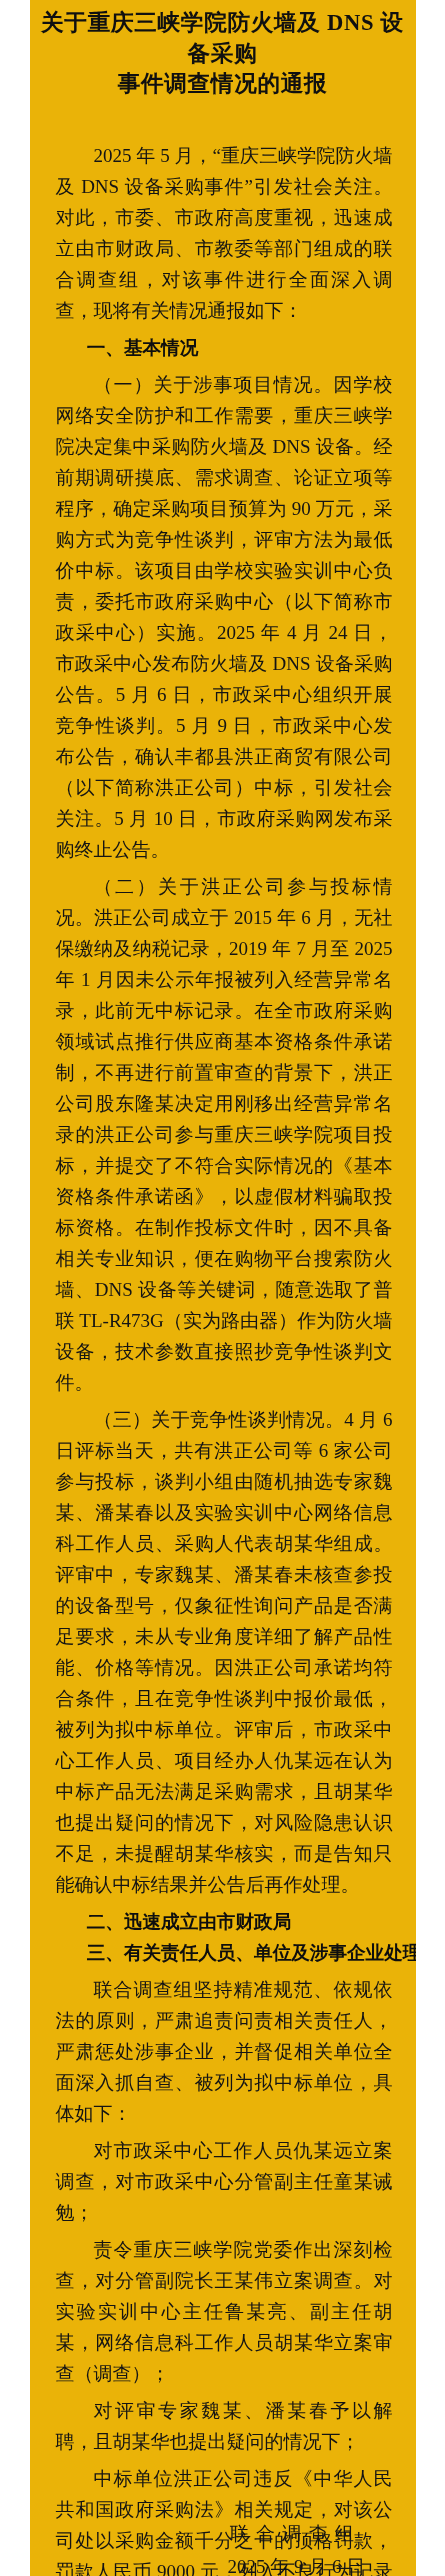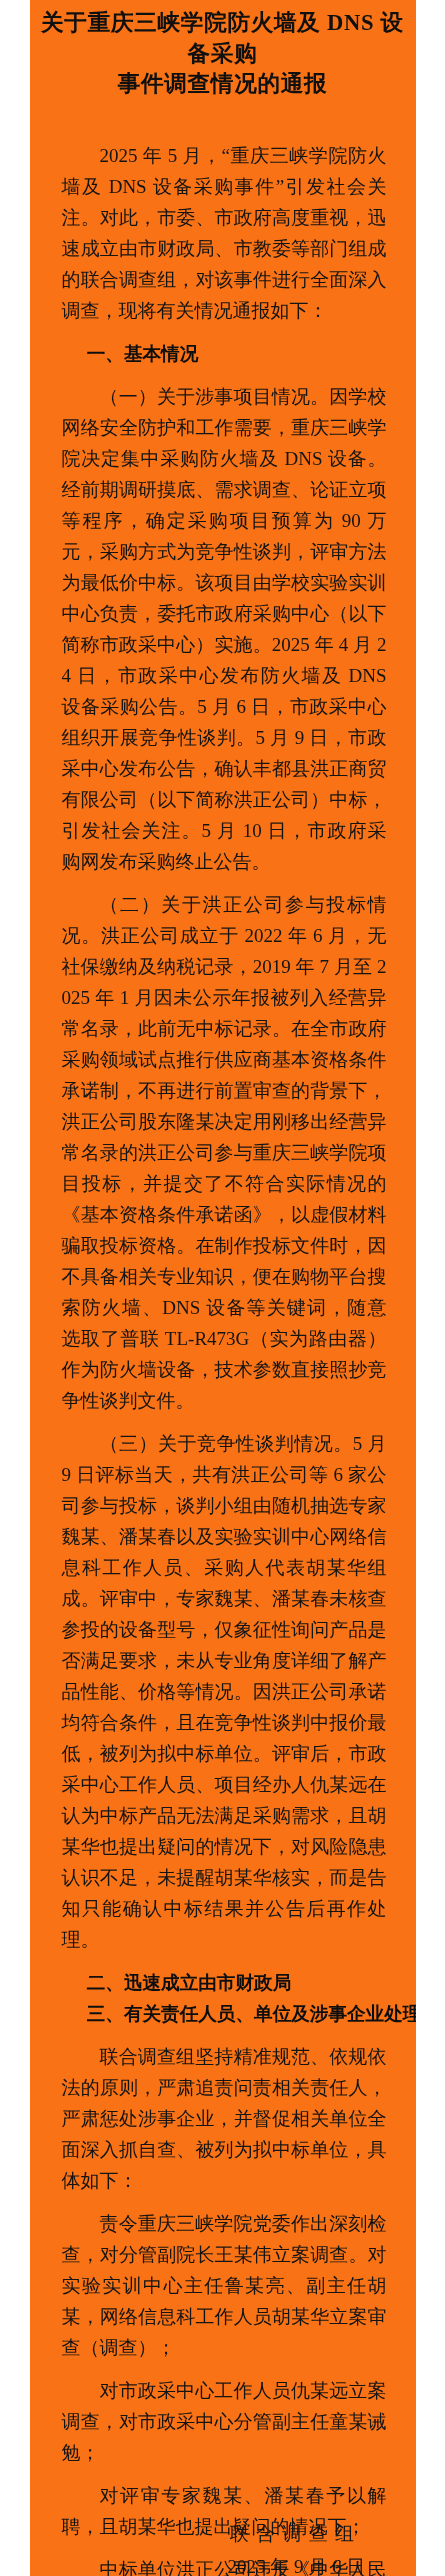--- a/index.html
+++ b/index.html
@@ -5,21 +5,21 @@
   html, body {
     margin: 0;
     padding: 0;
     background: #ffffff;
   }
   .page {
     position: relative;
     width: 386px;
     height: 2576px;
     margin: 0 auto;
-    background: #f97316;
+    background: #eab308;
     color: #141414;
     overflow: hidden;
     font-family: "Liberation Serif", "DejaVu Serif", serif;
   }
   .doc-title {
     margin: 0;
     padding-top: 8px;
     text-align: center;
     font-size: 22.6px;
     font-weight: 700;
@@ -29,21 +29,21 @@
   }
   .doc-title .title-line { display: block; }
   .content {
     margin-top: 40px;
     padding: 0 17px 0 20px;
     font-size: 19px;
     line-height: 31px;
     text-align: justify;
   }
   .para {
-    margin: 12px;
+    margin: 6px;
     text-indent: 2em;
     word-break: break-all;
   }
   .section-heading {
     margin: 0;
     font-size: 18.6px;
     font-weight: 700;
     line-height: 31px;
     text-indent: 2em;
     white-space: nowrap;
@@ -72,29 +72,29 @@
     <span class="title-line">关于重庆三峡学院防火墙及 DNS 设备采购</span>
     <span class="title-line">事件调查情况的通报</span>
   </h1>
 
   <div class="content">
 
     <p class="para">2025 年 5 月，“重庆三峡学院防火墙及 DNS 设备采购事件”引发社会关注。对此，市委、市政府高度重视，迅速成立由市财政局、市教委等部门组成的联合调查组，对该事件进行全面深入调查，现将有关情况通报如下：</p>
 
     <h2 class="section-heading">一、基本情况</h2>
     <p class="para">（一）关于涉事项目情况。因学校网络安全防护和工作需要，重庆三峡学院决定集中采购防火墙及 DNS 设备。经前期调研摸底、需求调查、论证立项等程序，确定采购项目预算为 90 万元，采购方式为竞争性谈判，评审方法为最低价中标。该项目由学校实验实训中心负责，委托市政府采购中心（以下简称市政采中心）实施。2025 年 4 月 24 日，市政采中心发布防火墙及 DNS 设备采购公告。5 月 6 日，市政采中心组织开展竞争性谈判。5 月 9 日，市政采中心发布公告，确认丰都县洪正商贸有限公司（以下简称洪正公司）中标，引发社会关注。5 月 10 日，市政府采购网发布采购终止公告。</p>
-    <p class="para">（二）关于洪正公司参与投标情况。洪正公司成立于 2022 年 6 月，无社保缴纳及纳税记录，2019 年 7 月至 2025 年 1 月因未公示年报被列入经营异常名录，此前无中标记录。在全市政府采购领域试点推行供应商基本资格条件承诺制，不再进行前置审查的背景下，洪正公司股东隆某决定用刚移出经营异常名录的洪正公司参与重庆三峡学院项目投标，并提交了不符合实际情况的《基本资格条件承诺函》，以虚假材料骗取投标资格。在制作投标文件时，因不具备相关专业知识，便在购物平台搜索防火墙、DNS 设备等关键词，随意选取了普联 TL-R473G（实为路由器）作为防火墙设备，技术参数直接照抄竞争性谈判文件。</p>
-    <p class="para">（三）关于竞争性谈判情况。5 月 9 日评标当天，共有洪正公司等 6 家公司参与投标，谈判小组由随机抽选专家魏某、潘某春以及实验实训中心网络信息科工作人员、采购人代表胡某华组成。评审中，专家魏某、潘某春未核查参投的设备型号，仅象征性询问产品是否满足要求，未从专业角度详细了解产品性能、价格等情况。因洪正公司承诺均符合条件，且在竞争性谈判中报价最低，被列为拟中标单位。评审后，市政采中心工作人员、项目经办人仇某远在认为中标产品无法满足采购需求，且胡某华也提出疑问的情况下，对风险隐患认识不足，未提醒胡某华核实，而是告知只能确认中标结果并公告后再作处理。</p>
+    <p class="para">（二）关于洪正公司参与投标情况。洪正公司成立于 2015 年 6 月，无社保缴纳及纳税记录，2019 年 7 月至 2025 年 1 月因未公示年报被列入经营异常名录，此前无中标记录。在全市政府采购领域试点推行供应商基本资格条件承诺制，不再进行前置审查的背景下，洪正公司股东隆某决定用刚移出经营异常名录的洪正公司参与重庆三峡学院项目投标，并提交了不符合实际情况的《基本资格条件承诺函》，以虚假材料骗取投标资格。在制作投标文件时，因不具备相关专业知识，便在购物平台搜索防火墙、DNS 设备等关键词，随意选取了普联 TL-R473G（实为路由器）作为防火墙设备，技术参数直接照抄竞争性谈判文件。</p>
+    <p class="para">（三）关于竞争性谈判情况。4 月 6 日评标当天，共有洪正公司等 6 家公司参与投标，谈判小组由随机抽选专家魏某、潘某春以及实验实训中心网络信息科工作人员、采购人代表胡某华组成。评审中，专家魏某、潘某春未核查参投的设备型号，仅象征性询问产品是否满足要求，未从专业角度详细了解产品性能、价格等情况。因洪正公司承诺均符合条件，且在竞争性谈判中报价最低，被列为拟中标单位。评审后，市政采中心工作人员、项目经办人仇某远在认为中标产品无法满足采购需求，且胡某华也提出疑问的情况下，对风险隐患认识不足，未提醒胡某华核实，而是告知只能确认中标结果并公告后再作处理。</p>
 
     <h2 class="section-heading">二、迅速成立由市财政局</h2>
 
     <h2 class="section-heading">三、有关责任人员、单位及涉事企业处理情况</h2>
     <p class="para">联合调查组坚持精准规范、依规依法的原则，严肃追责问责相关责任人，严肃惩处涉事企业，并督促相关单位全面深入抓自查、被列为拟中标单位，具体如下：</p>
+    <p class="para">对市政采中心工作人员仇某远立案调查，对市政采中心分管副主任童某诫勉；</p>
     <p class="para">责令重庆三峡学院党委作出深刻检查，对分管副院长王某伟立案调查。对实验实训中心主任鲁某亮、副主任胡某，网络信息科工作人员胡某华立案审查（调查）；</p>
-    <p class="para">对市政采中心工作人员仇某远立案调查，对市政采中心分管副主任童某诫勉；</p>
     <p class="para">对评审专家魏某、潘某春予以解聘，且胡某华也提出疑问的情况下；</p>
     <p class="para">中标单位洪正公司违反《中华人民共和国政府采购法》相关规定，对该公司处以采购金额千分之十的顶格罚款，罚款人民币 9000 元，列入不良行为记录名单，在三年内禁止参加政府采购活动。</p>
 
   </div>
 
   <div class="signature-block">
     <div class="signature-issuer">联 合 调 查 组</div>
     <div class="signature-date">2025 年 9 月 6 日</div>
   </div>
 

